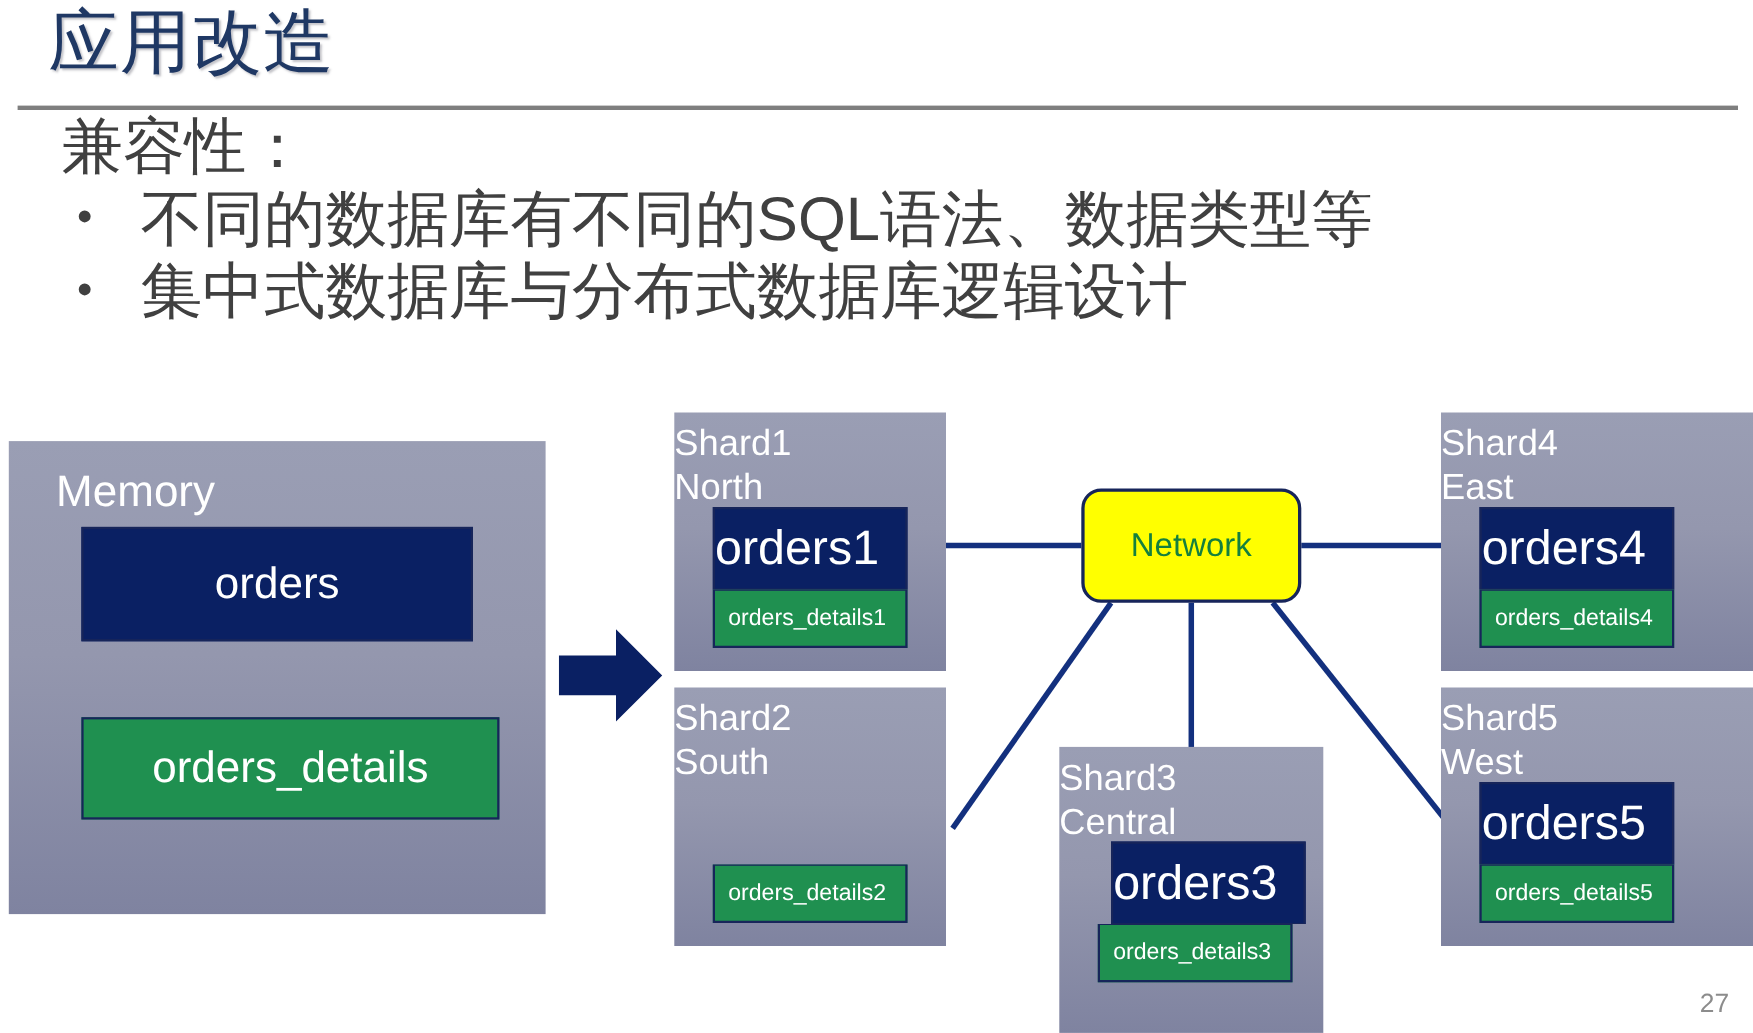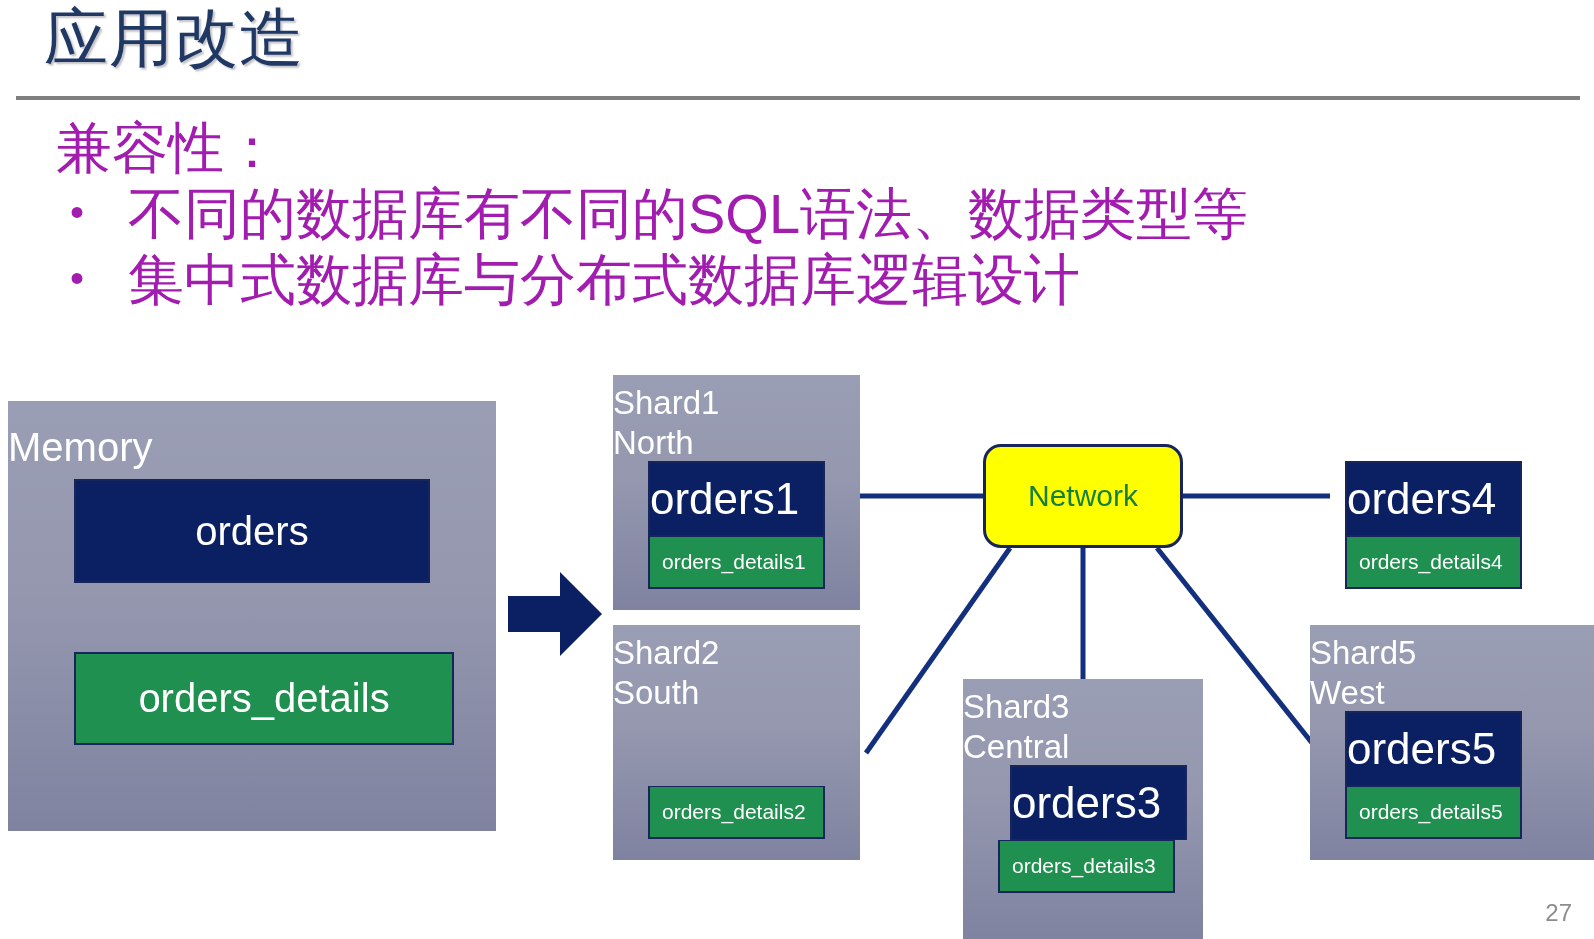--- a/index.html
+++ b/index.html
@@ -34,23 +34,23 @@
     top: 96px;
     width: 1564px;
     height: 4px;
     background: #7f7f7f;
   }
 
   
   #body-text {
     position: absolute;
     left: 56px;
-    top: 115px;
+    top: 100px;
     width: 1420px;
-    color: #a21caf;
+    color: #404040;
   }
   .body-lead {
     font-size: 56px;
     line-height: 1.18;
     white-space: nowrap;
   }
   .bullet-row {
     display: flex;
     align-items: flex-start;
     font-size: 56px;
@@ -92,20 +92,21 @@
     color: #ffffff;
     text-align: left;
     font-size: 33px;
     line-height: 1.2;
     padding-top: 8px;
     white-space: pre-line;
   }
   .memory-title {
     font-size: 40px;
     padding-top: 22px;
+    margin-left: 43px;
   }
 
   .tbl {
     position: absolute;
     box-sizing: border-box;
     border: 2px solid #17255a;
     color: #ffffff;
     display: flex;
     align-items: center;
   }
@@ -208,20 +209,24 @@
   </div>
   <div class="tbl tbl-details shard-details" style="left:648px; top:786px; width:177px; height:53px;">orders_details2</div>
 
   <div class="panel" style="left:963px; top:679px; width:240px; height:260px;">
     <div class="panel-title">Shard3
 Central</div>
   </div>
   <div class="tbl tbl-orders shard-orders" style="left:998px; top:765px; width:177px; height:75px;margin-left:12px;">orders3</div>
   <div class="tbl tbl-details shard-details" style="left:998px; top:840px; width:177px; height:53px;">orders_details3</div>
 
+  <div class="panel" style="left:1310px; top:375px; width:284px; height:235px;">
+    <div class="panel-title">Shard4
+East</div>
+  </div>
   <div class="tbl tbl-orders shard-orders" style="left:1345px; top:461px; width:177px; height:75px;">orders4</div>
   <div class="tbl tbl-details shard-details" style="left:1345px; top:536px; width:177px; height:53px;">orders_details4</div>
 
   <div class="panel" style="left:1310px; top:625px; width:284px; height:235px;">
     <div class="panel-title">Shard5
 West</div>
   </div>
   <div class="tbl tbl-orders shard-orders" style="left:1345px; top:711px; width:177px; height:75px;">orders5</div>
   <div class="tbl tbl-details shard-details" style="left:1345px; top:786px; width:177px; height:53px;">orders_details5</div>
 

